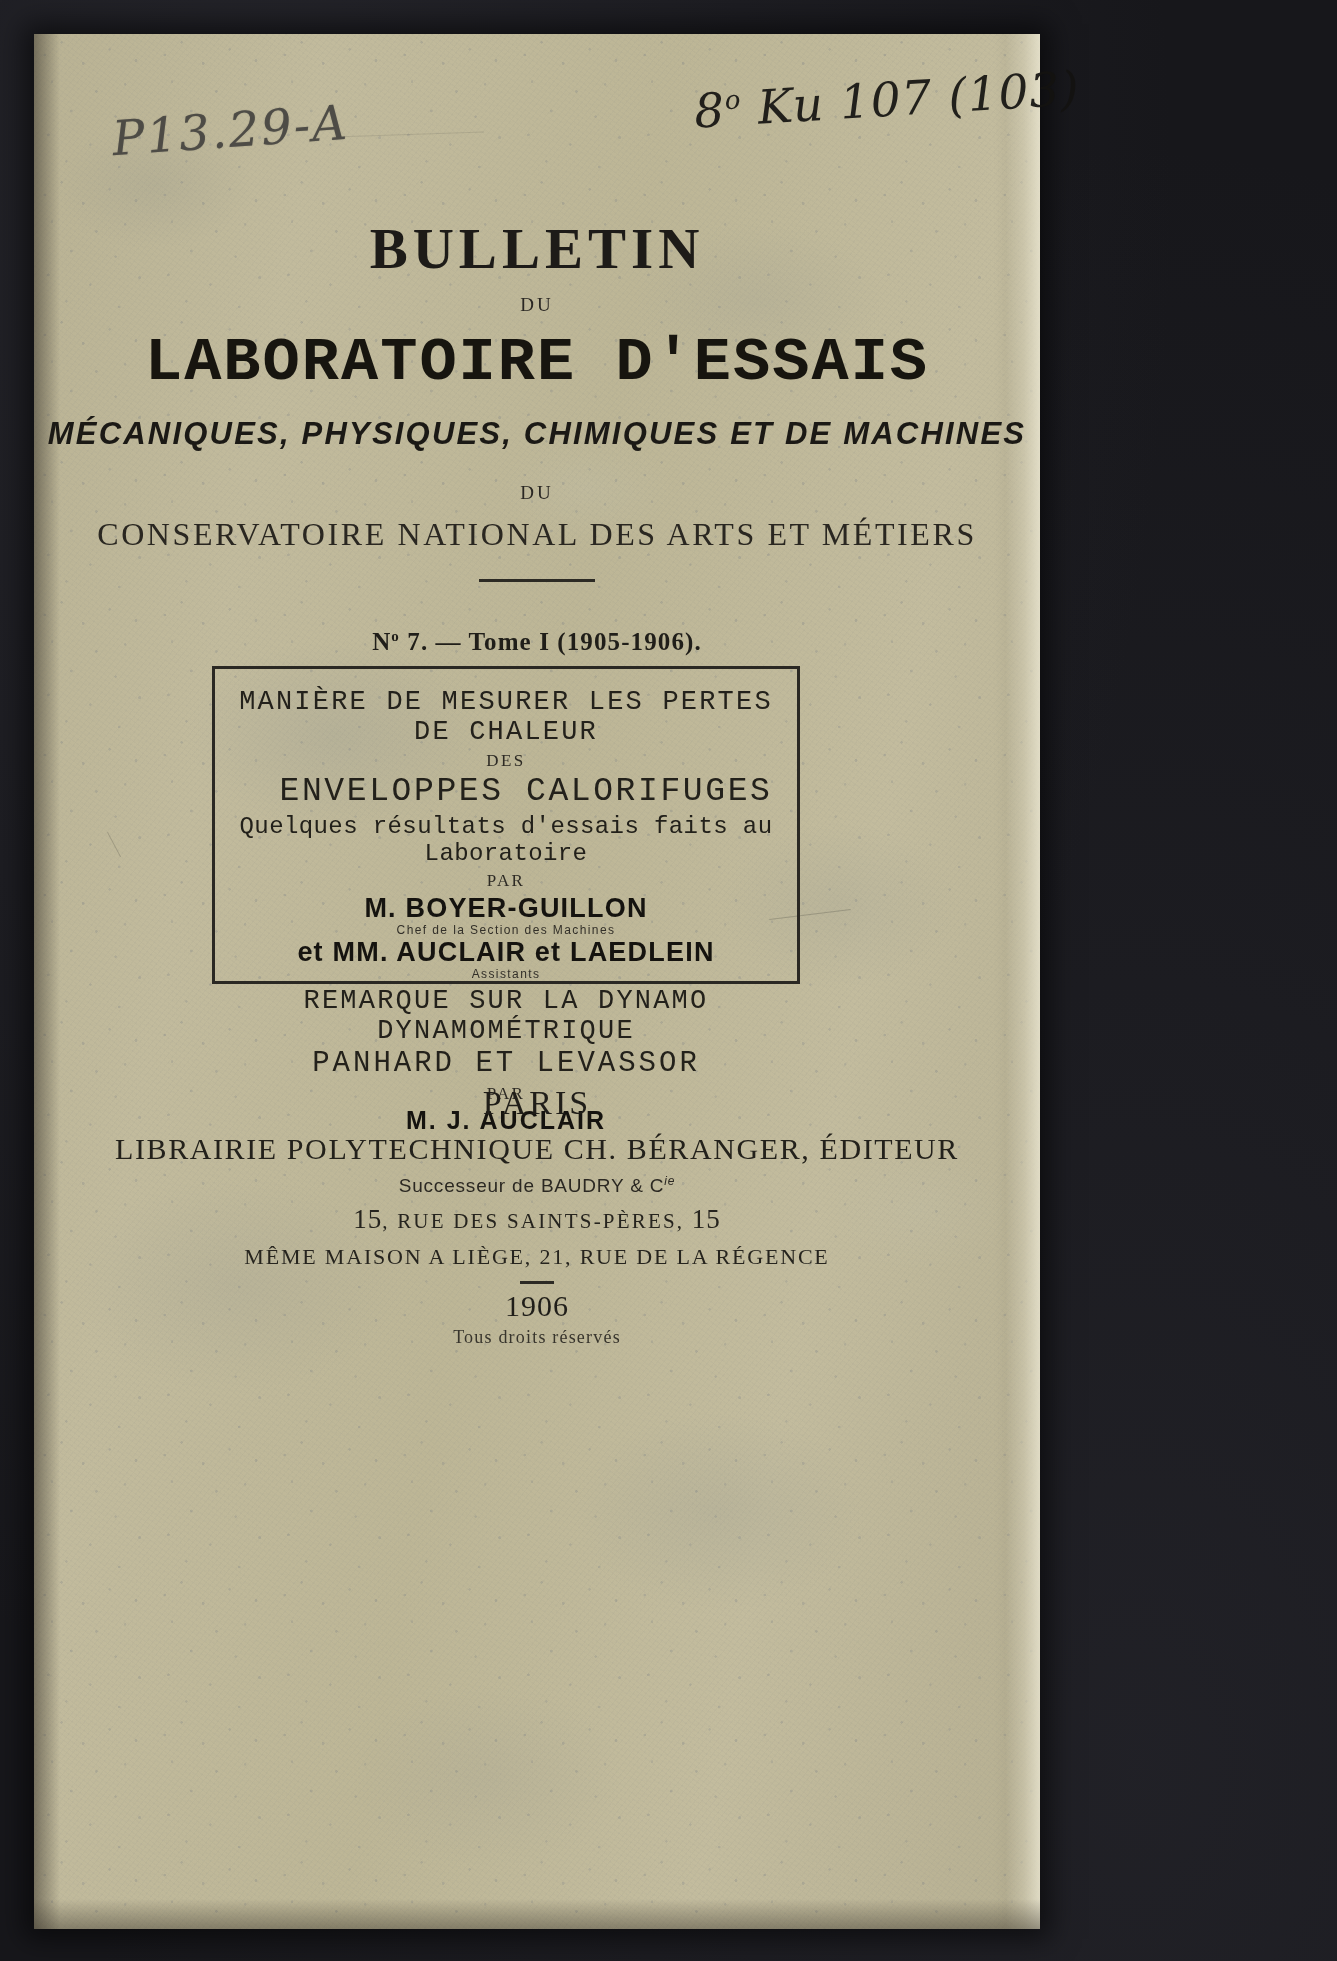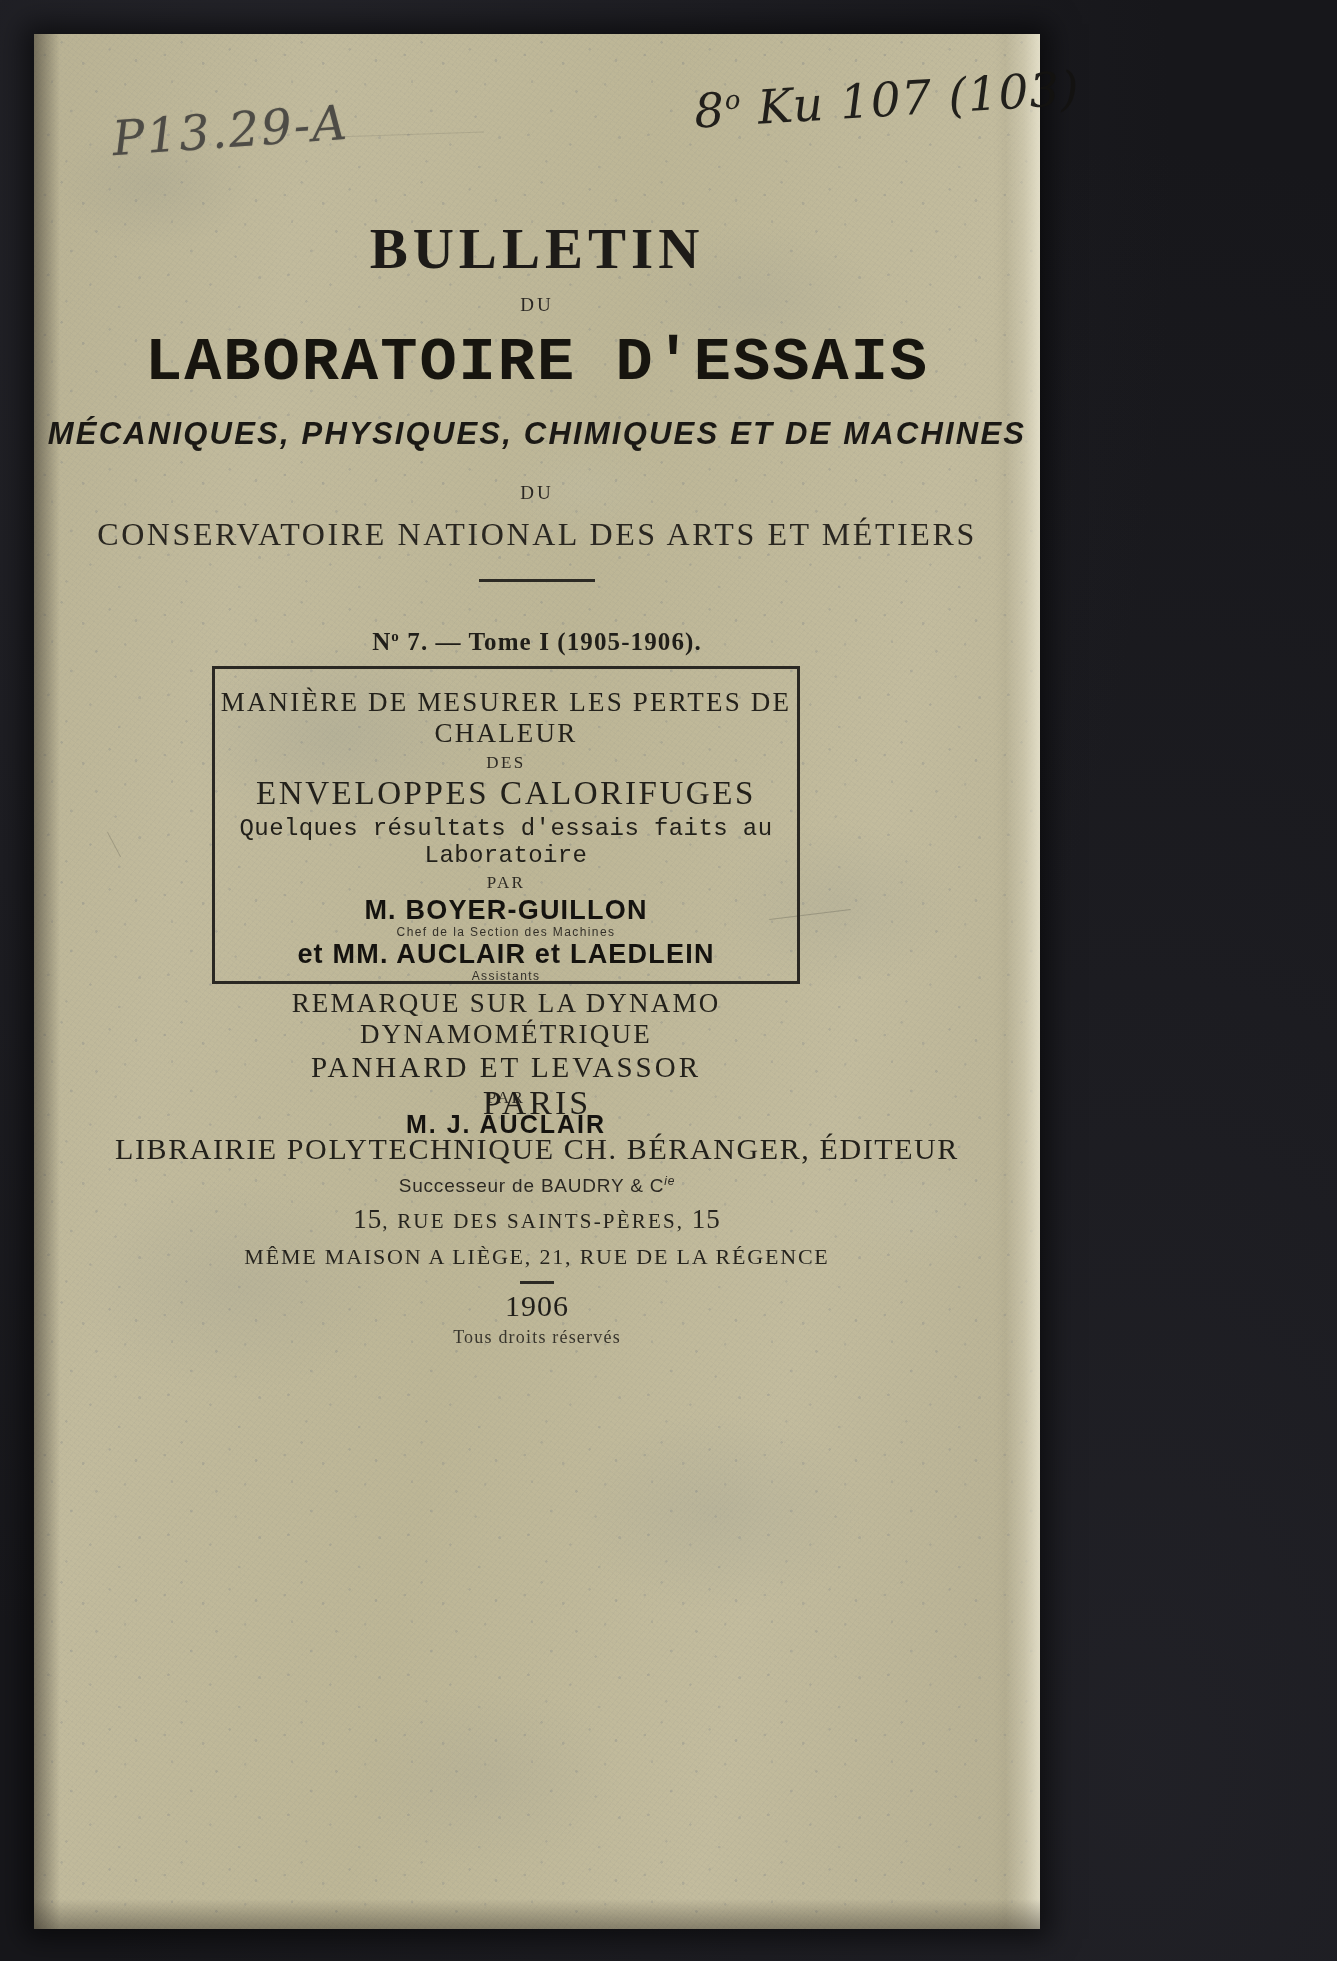--- a/index.html
+++ b/index.html
@@ -238,26 +238,26 @@
   #article-box .line { width: 100%; text-align: center; }
 
   .lbl-tiny {
     font-family: "Liberation Serif", serif;
     font-size: 17px;
     letter-spacing: 2.4px;
     color: #2d2a24;
     margin: 4px 0 2px;
   }
   .serif-cap {
-    font-family: Liberation Serif, serif;
+    font-family: Liberation Mono, monospace;
     letter-spacing: 2.2px;
     color: #23211b;
   }
   #a1-title  { font-size: 27px; margin-top: 4px; }
-  #a1-sub    { font-size: 33px; margin-top: 2px; letter-spacing: 2.6px; }
+  #a1-sub    { font-size: 33px; margin-top: 2px; letter-spacing: 2.6px; padding-left: 20px; }
   #a1-note {
     font-family: Liberation Mono, monospace;
     font-size: 24px;
     letter-spacing: .4px;
     color: #22201a;
     margin-top: 3px;
   }
   .author-bold {
     font-family: "Liberation Sans", sans-serif;
     font-weight: 700;

